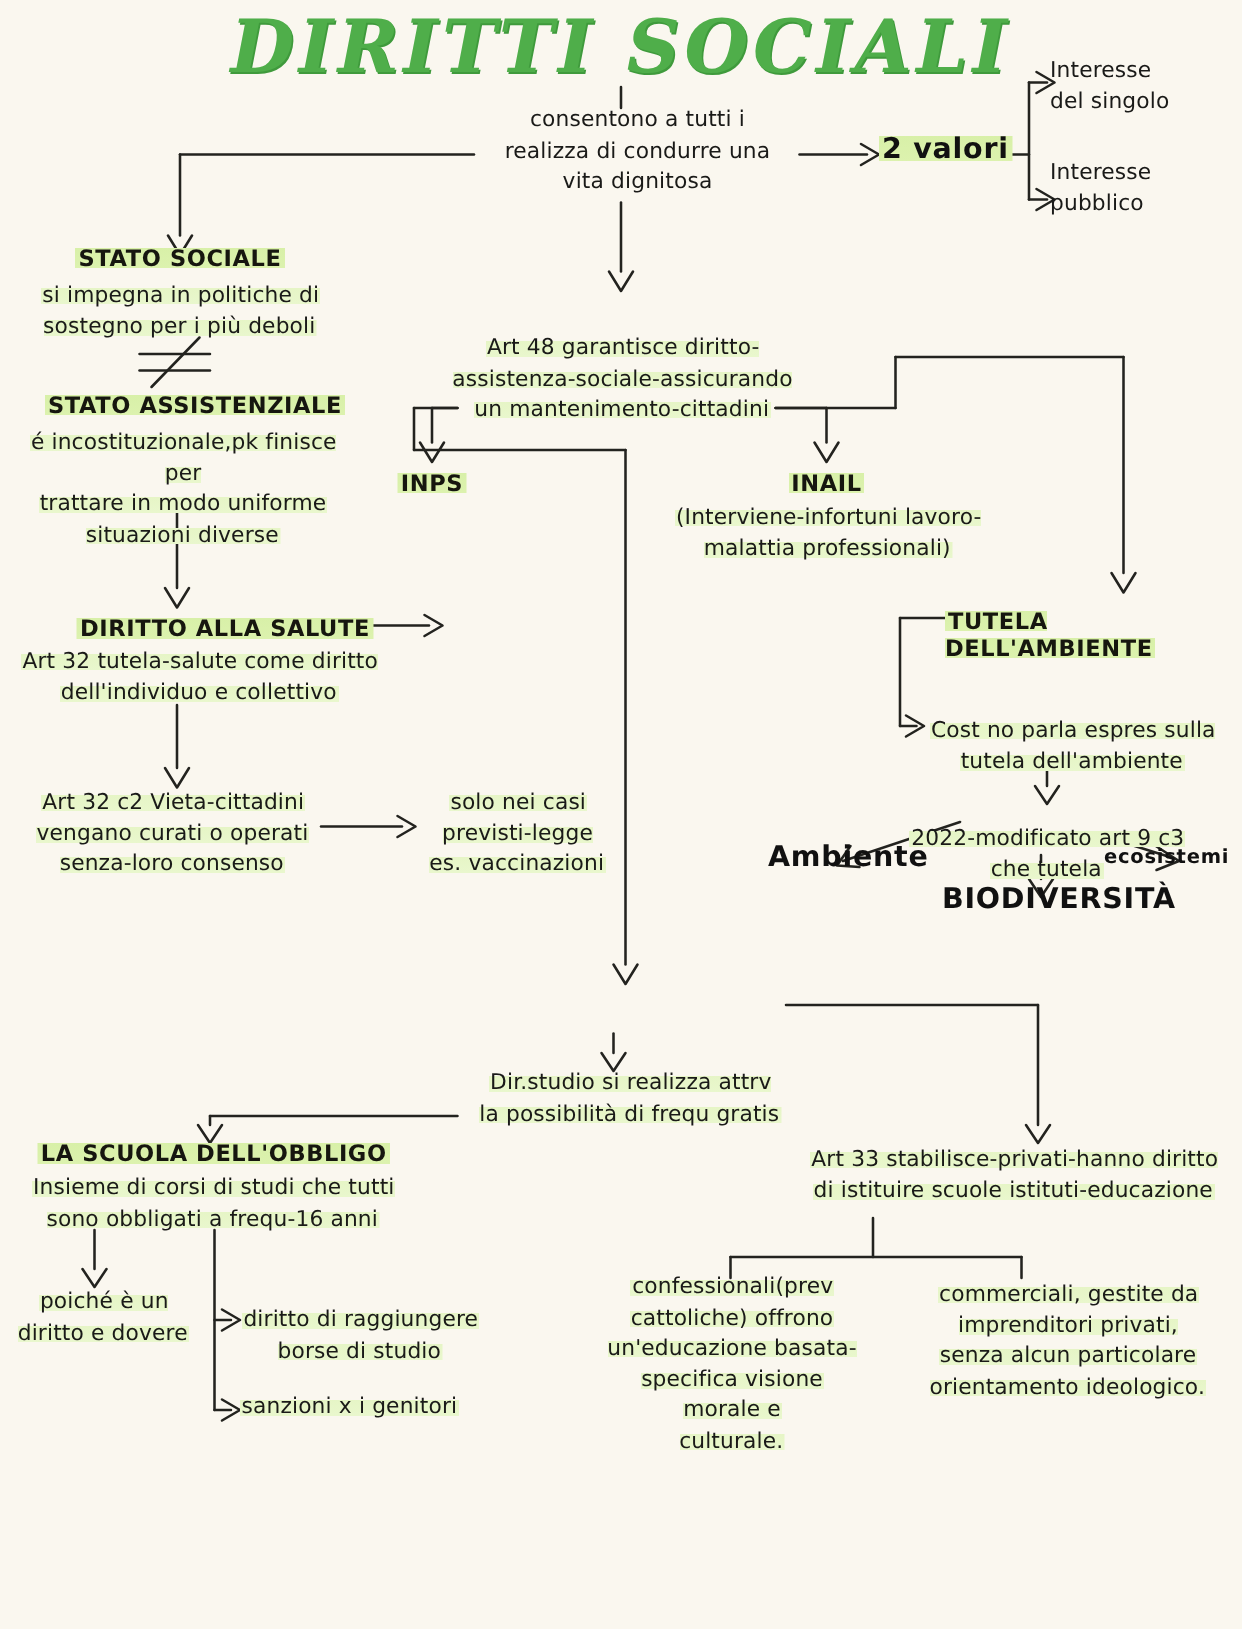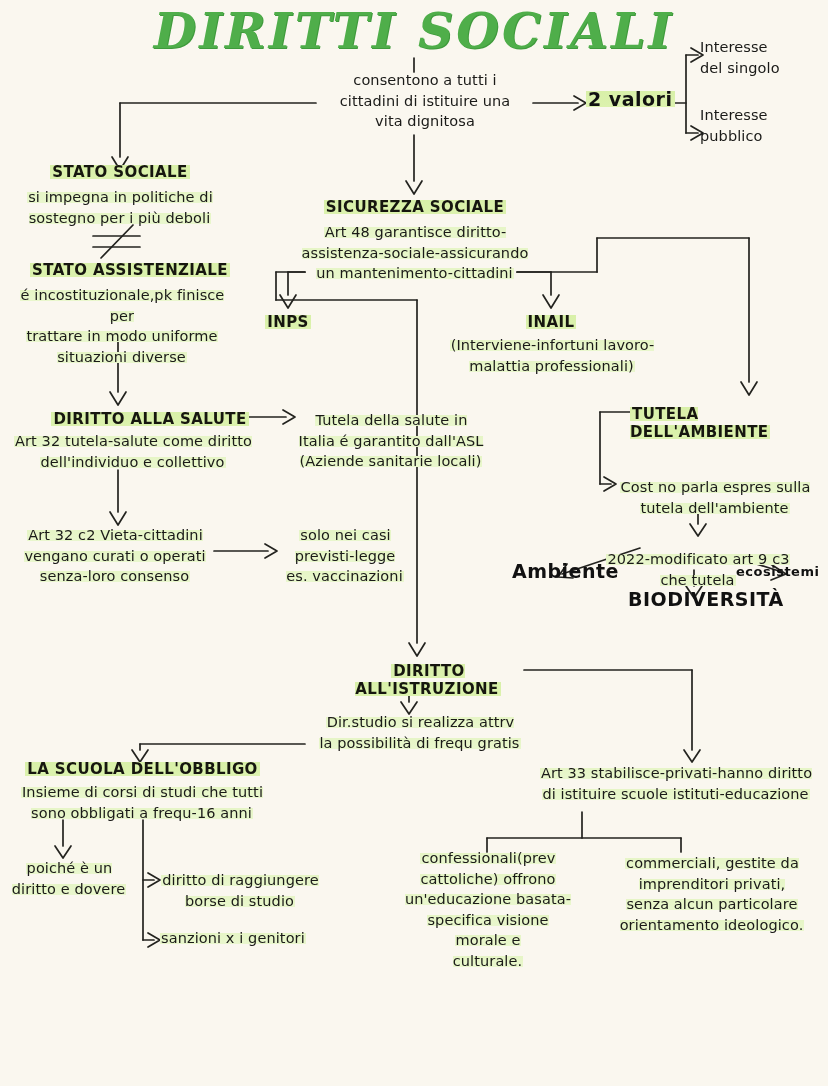--- a/index.html
+++ b/index.html
@@ -186,75 +186,70 @@
     <path d="M143 940 L154 940"></path>
     <path d="M148 933 L160 940 L148 947"></path>
 
     <path d="M582 812 L582 838"></path>
     <path d="M487 838 L681 838"></path>
     <path d="M487 838 L487 852"></path>
     <path d="M681 838 L681 852"></path>
   </svg>
 
   <div class="node" style="left:316px;top:70px;width:218px;">consentono a tutti i
-cittadini di istituire una
+realizza di condurre una
 vita dignitosa</div>
 
   <div class="scrawl big" style="left:586px;top:88px;"><span class="hl">2 valori</span></div>
 
   <div class="node" style="left:700px;top:37px;width:120px;text-align:left;">Interesse
 del singolo</div>
   <div class="node" style="left:700px;top:105px;width:120px;text-align:left;">Interesse
 pubblico</div>
 
   <div class="hdr" style="left:20px;top:163px;width:200px;"><span class="hl">STATO SOCIALE</span></div>
   <div class="node" style="left:10px;top:187px;width:220px;"><span class="hl-soft">si impegna in politiche di
 sostegno per  i più deboli</span></div>
 
   <div class="hdr" style="left:20px;top:261px;width:220px;"><span class="hl">STATO ASSISTENZIALE</span></div>
   <div class="node" style="left:6px;top:285px;width:232px;"><span class="hl-soft">é incostituzionale,pk finisce per
 trattare in modo uniforme
 situazioni diverse</span></div>
 
-  <div class="hdr" style="left:310px;top:198px;width:210px;"><span class="hl">SICUREZZA SOCIALE</span></div>
   <div class="node" style="left:292px;top:222px;width:246px;"><span class="hl-soft">Art 48 garantisce diritto-
 assistenza-sociale-assicurando
 un mantenimento-cittadini</span></div>
 
   <div class="hdr" style="left:238px;top:313px;width:100px;"><span class="hl">INPS</span></div>
 
   <div class="hdr" style="left:505px;top:313px;width:92px;"><span class="hl">INAIL</span></div>
   <div class="node" style="left:442px;top:335px;width:220px;"><span class="hl-soft">(Interviene-infortuni lavoro-
 malattia professionali)</span></div>
 
   <div class="hdr" style="left:50px;top:410px;width:200px;"><span class="hl">DIRITTO ALLA SALUTE</span></div>
   <div class="node" style="left:8px;top:431px;width:250px;"><span class="hl-soft">Art 32 tutela-salute come diritto
 dell'individuo e collettivo</span></div>
-  <div class="node" style="left:296px;top:410px;width:190px;"><span class="hl-soft">Tutela della salute in
-Italia é garantito dall'ASL
-(Aziende sanitarie locali)</span></div>
 
   <div class="node" style="left:10px;top:525px;width:210px;"><span class="hl-soft">Art 32 c2 Vieta-cittadini
 vengano curati o operati
 senza-loro consenso</span></div>
   <div class="node" style="left:270px;top:525px;width:150px;"><span class="hl-soft">solo nei casi
 previsti-legge
 es. vaccinazioni</span></div>
 
   <div class="hdr" style="left:630px;top:405px;width:200px;text-align:left;"><span class="hl">TUTELA DELL'AMBIENTE</span></div>
   <div class="node" style="left:600px;top:477px;width:230px;"><span class="hl-soft">Cost no parla espres sulla
 tutela dell'ambiente</span></div>
   <div class="node" style="left:588px;top:524px;width:220px;margin-top:25px;"><span class="hl-soft">2022-modificato art 9 c3
 che tutela</span></div>
 
   <div class="scrawl big" style="left:512px;top:560px;">Ambiente</div>
   <div class="scrawl big" style="left:628px;top:588px;">BIODIVERSITÀ</div>
   <div class="scrawl sm" style="left:736px;top:564px;">ecosistemi</div>
 
-  <div class="hdr" style="left:328px;top:662px;width:200px;"><span class="hl">DIRITTO ALL'ISTRUZIONE</span></div>
   <div class="node" style="left:300px;top:712px;width:240px;"><span class="hl-soft">Dir.studio si realizza attrv
 la possibilità di frequ gratis</span></div>
 
   <div class="hdr" style="left:20px;top:760px;width:245px;"><span class="hl">LA SCUOLA DELL'OBBLIGO</span></div>
   <div class="node" style="left:8px;top:782px;width:268px;"><span class="hl-soft">Insieme di corsi di studi che tutti
 sono obbligati a frequ-16 anni</span></div>
   <div class="node" style="left:10px;top:858px;width:118px;"><span class="hl-soft">poiché è un
 diritto e dovere</span></div>
   <div class="node" style="left:160px;top:928px;width:155px;text-align:left;"><span class="hl-soft">sanzioni x i genitori</span></div>
   <div class="node" style="left:160px;top:870px;width:160px;"><span class="hl-soft">diritto di raggiungere

